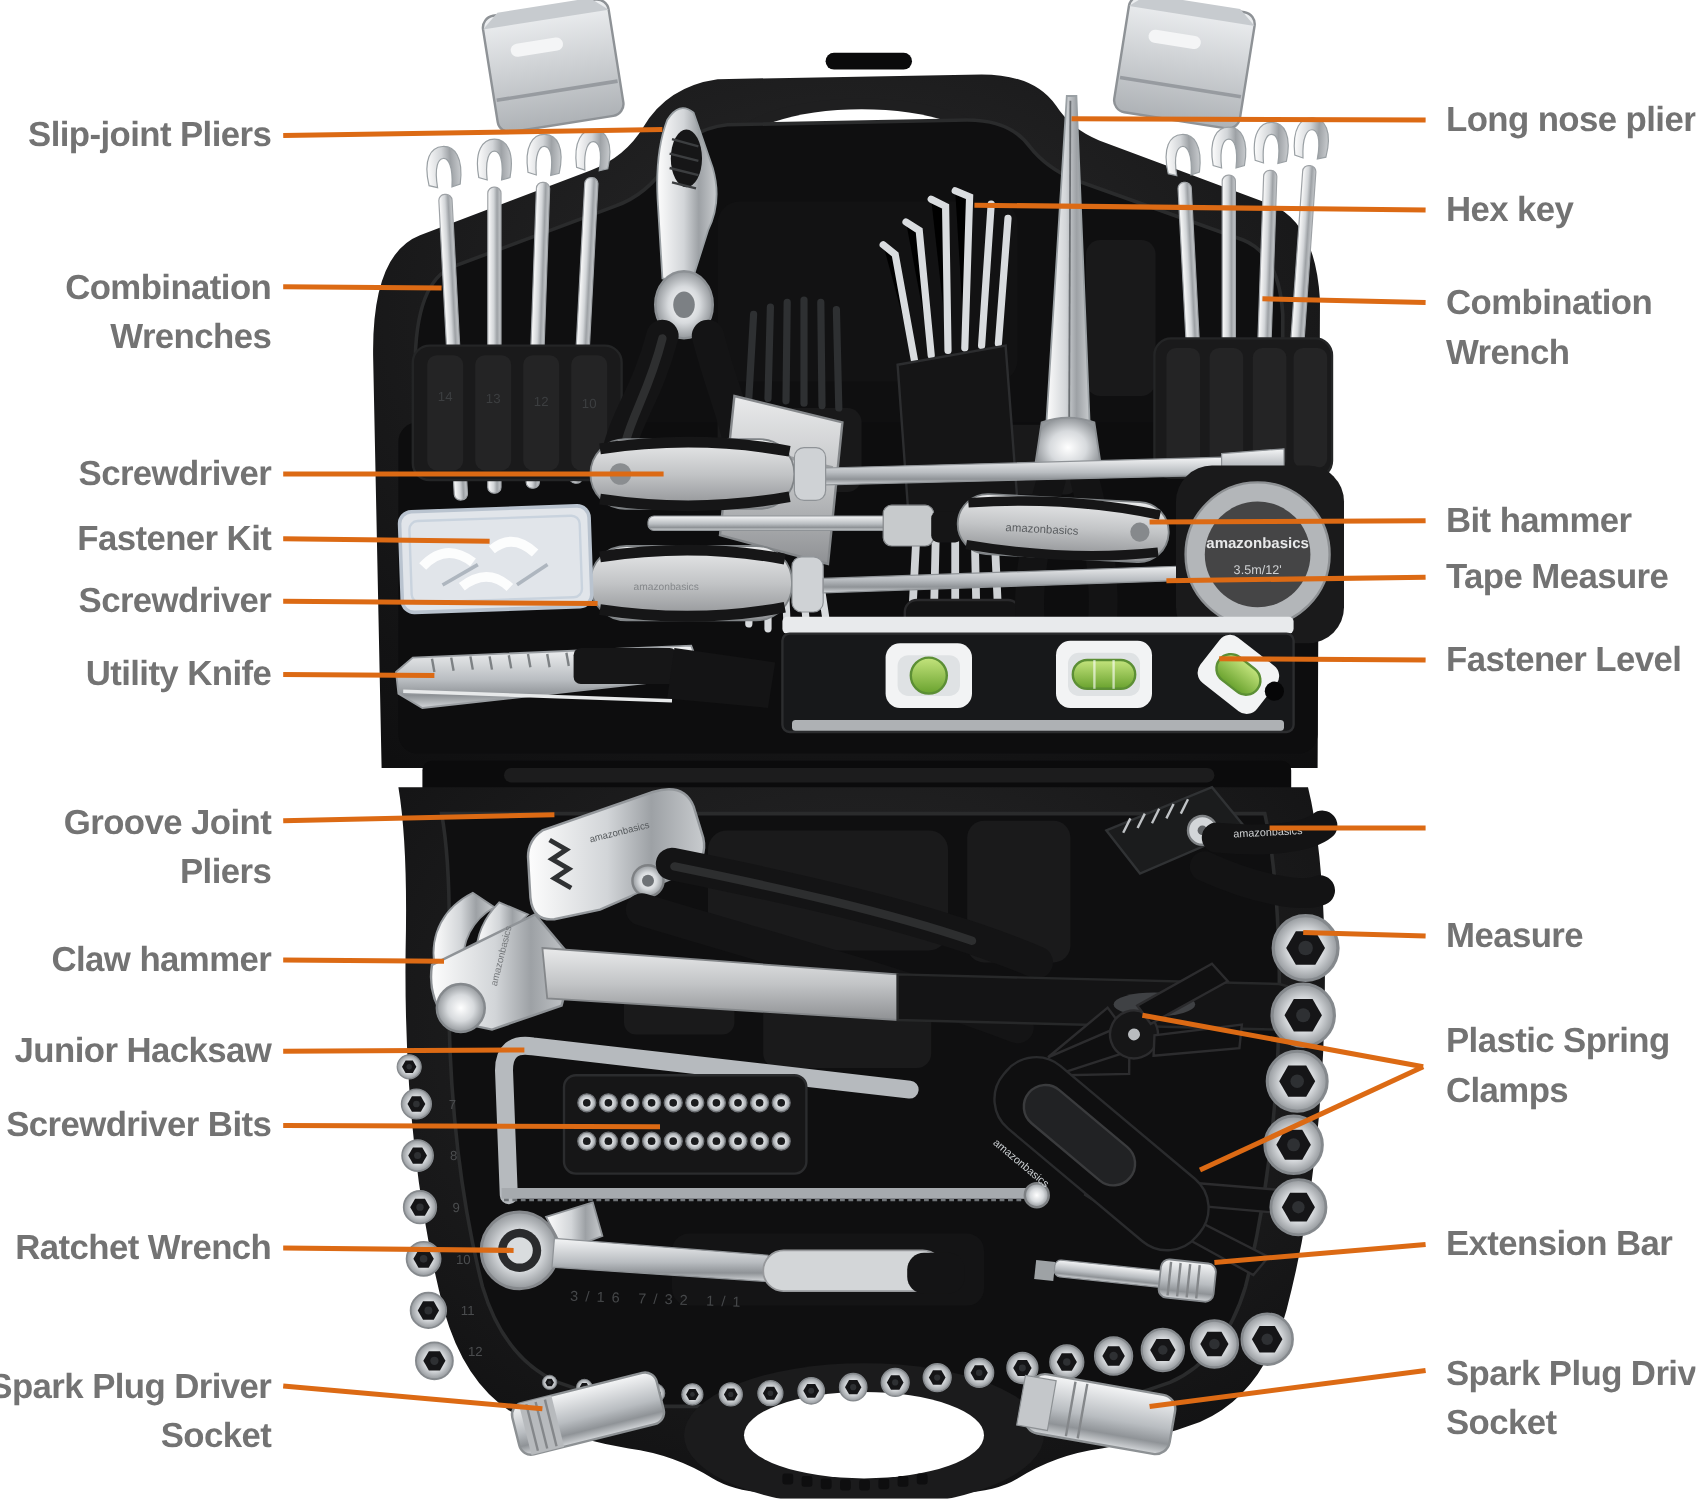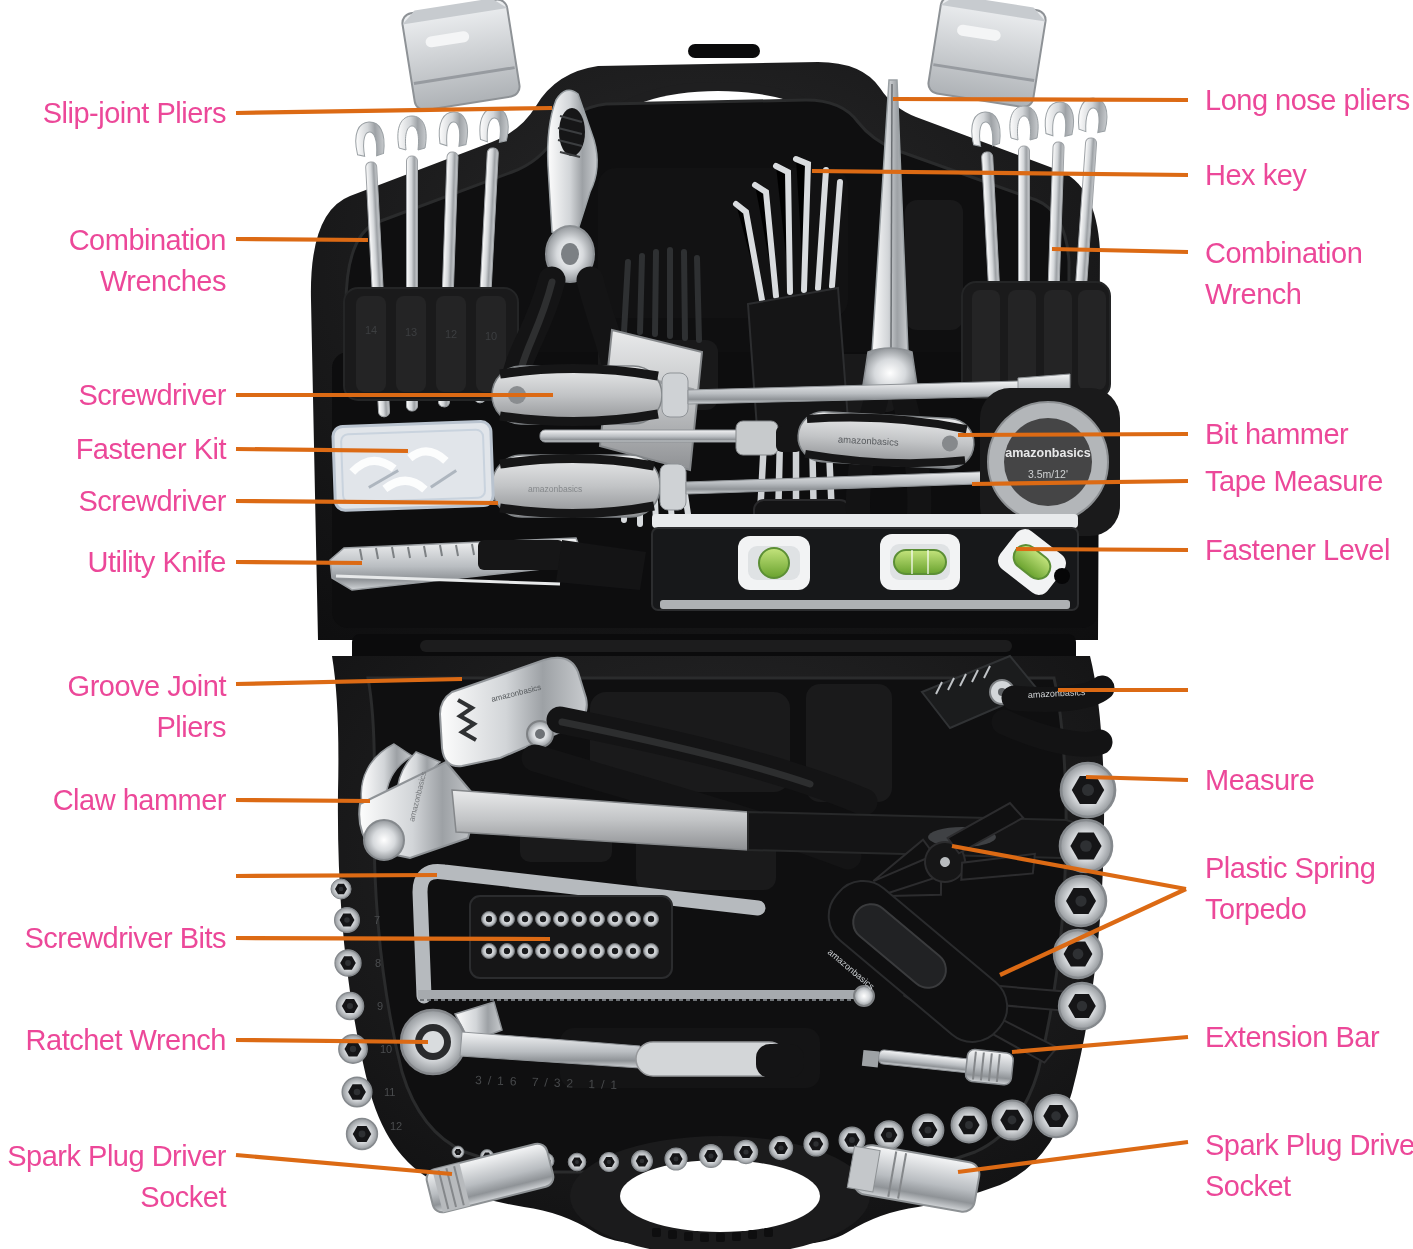--- a/index.html
+++ b/index.html
@@ -1,20 +1,20 @@
 <!DOCTYPE html>
 <html><head>
 <meta charset="utf-8">
 <style>
   html,body{margin:0;padding:0;background:#ffffff;}
   #stage{position:relative;width:1413px;height:1249px;background:#ffffff;overflow:hidden;
          font-family:"Liberation Sans",sans-serif;}
   #art{position:absolute;left:0;top:0;}
   .lbl{position:absolute;font-size:29px;line-height:41px;letter-spacing:-0.5px;
-       color:#ec4899;font-weight:400;white-space:nowrap;}
+       color:#737373;font-weight:700;white-space:nowrap;}
   .lbl.left{right:1187px;text-align:right;}
   .lbl.right{left:1205px;text-align:left;}
   .lbl span{display:block;}
 </style>
 </head>
 <body>
 
 <div id="stage">
 
 <svg id="art" width="1413" height="1249" viewBox="0 0 1413 1249">
@@ -565,20 +565,23 @@
 <div class="lbl left" style="top:542px">
       <span>Utility Knife</span>
     </div>
 <div class="lbl left" style="top:666px">
       <span>Groove Joint</span>
       <span>Pliers</span>
     </div>
 <div class="lbl left" style="top:780px">
       <span>Claw hammer</span>
     </div>
+<div class="lbl left" style="top:856px">
+      <span>Junior Hacksaw</span>
+    </div>
 <div class="lbl left" style="top:1020px">
       <span>Ratchet Wrench</span>
     </div>
 <div class="lbl left" style="top:918px">
       <span>Screwdriver Bits</span>
     </div>
 <div class="lbl left" style="top:1136px">
       <span>Spark Plug Driver</span>
       <span>Socket</span>
     </div>
@@ -600,21 +603,21 @@
       <span>Tape Measure</span>
     </div>
 <div class="lbl right" style="top:530px">
       <span>Fastener Level</span>
     </div>
 <div class="lbl right" style="top:760px">
       <span>Measure</span>
     </div>
 <div class="lbl right" style="top:848px">
       <span>Plastic Spring</span>
-      <span>Torpedo</span>
+      <span>Clamps</span>
     </div>
 <div class="lbl right" style="top:1017px">
       <span>Extension Bar</span>
     </div>
 <div class="lbl right" style="top:1125px">
       <span>Spark Plug Driver</span>
       <span>Socket</span>
     </div>
 
 </div>

